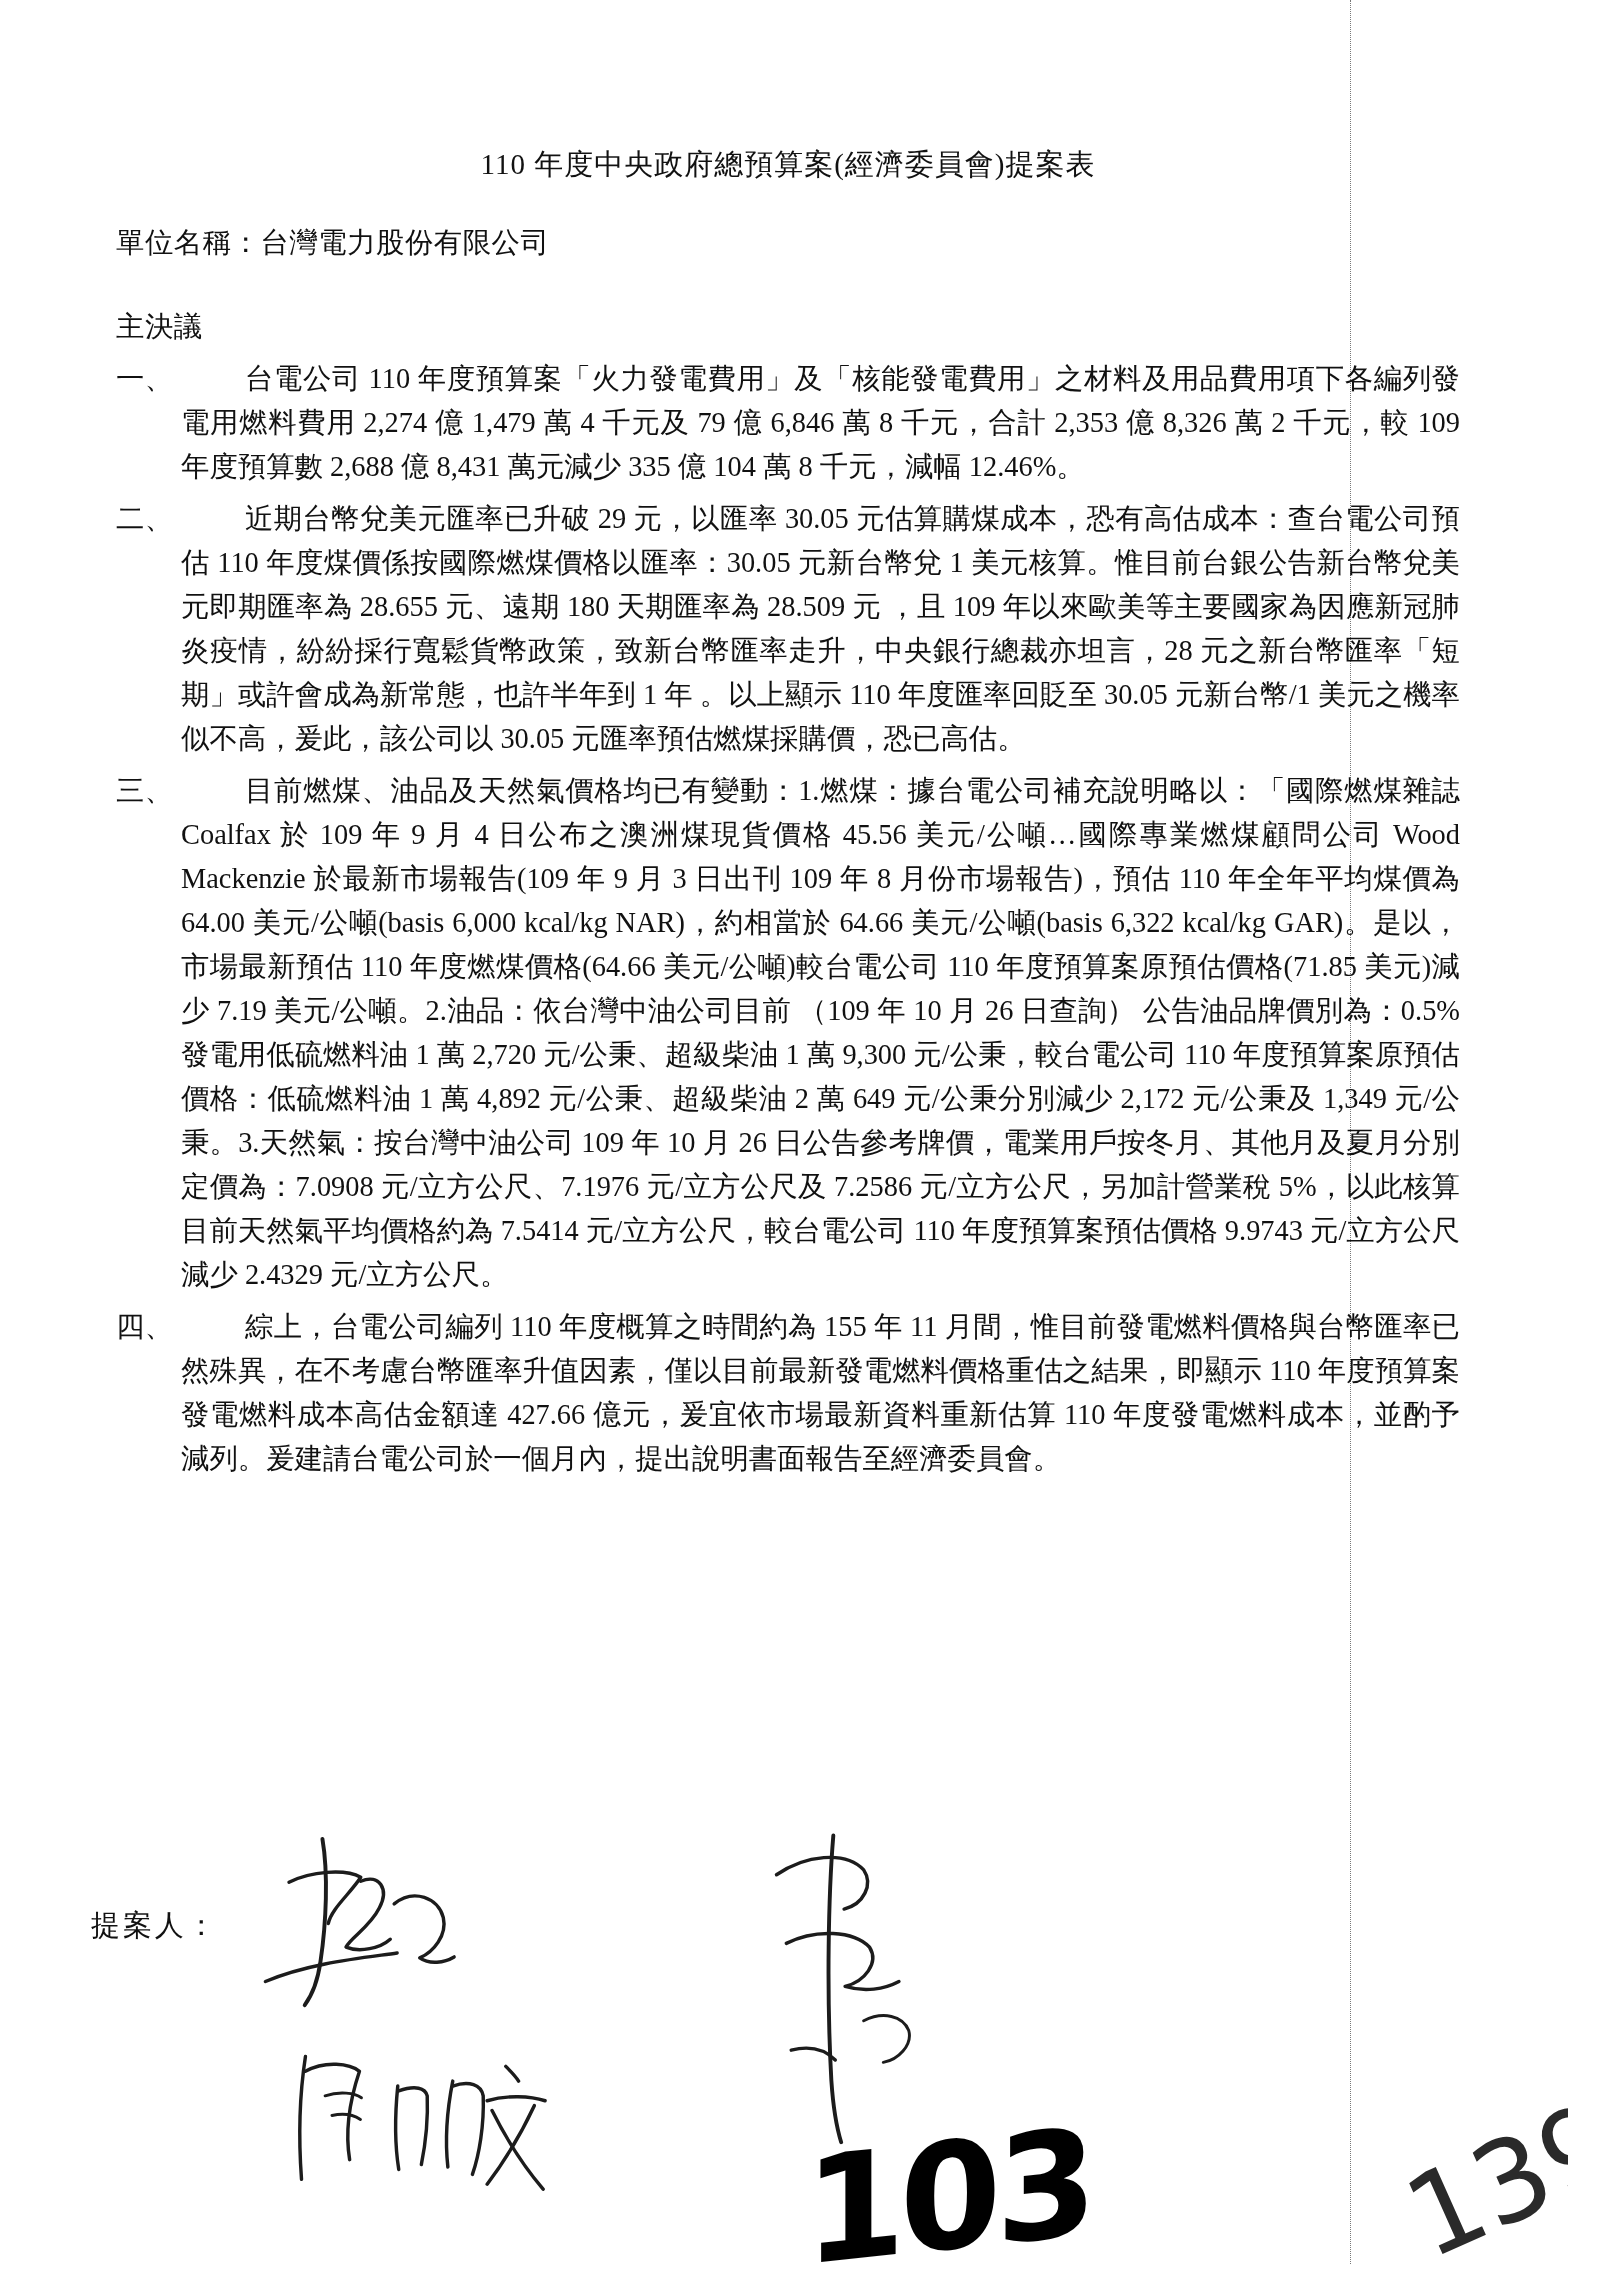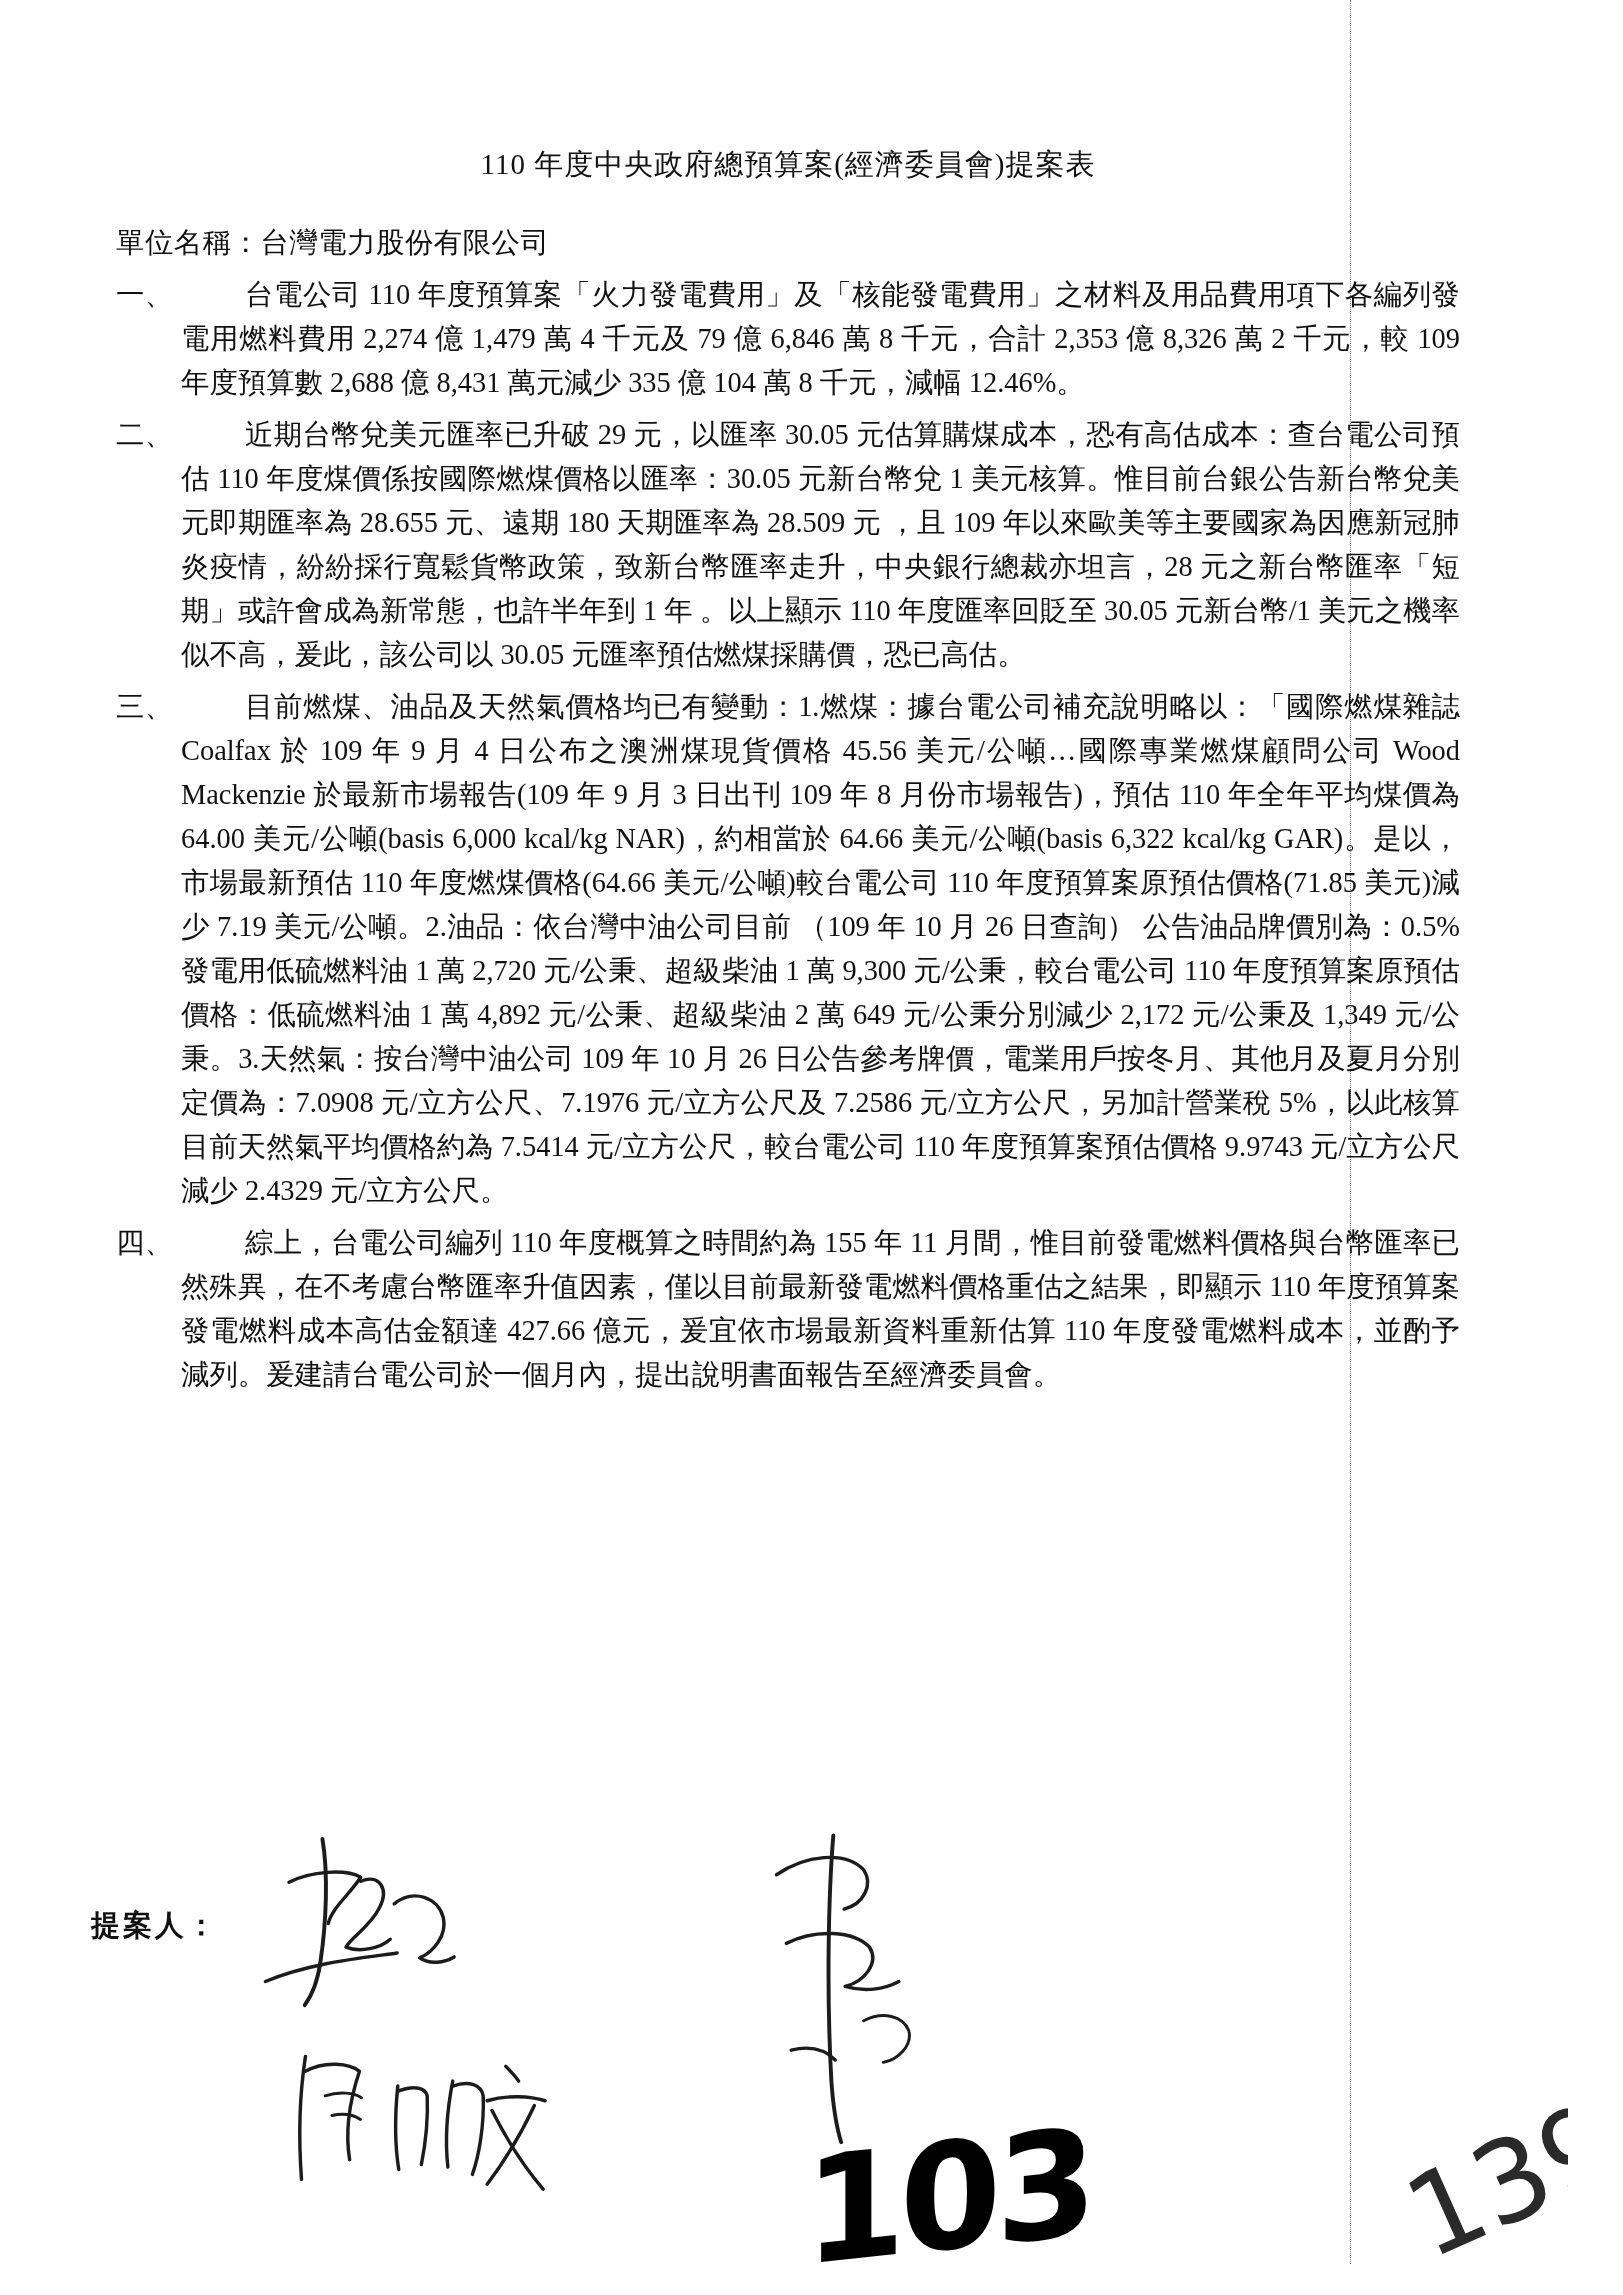--- a/index.html
+++ b/index.html
@@ -68,21 +68,20 @@
     word-break: break-word;
     margin-top: 8px;
   }
   .proposer {
     position: absolute;
     left: 91px;
     top: 1906px;
     font-size: 29px;
     letter-spacing: 2.9px;
     white-space: nowrap;
-    font-weight: bold;
   }
   .sig {
     position: absolute;
   }
   .sig path {
     fill: none;
     stroke: #1c1c1c;
     stroke-linecap: round;
     stroke-linejoin: round;
   }
@@ -118,20 +117,21 @@
 </head>
 <body>
 
 <div class="page">
 
   <div class="fold-line"></div>
 
   <div class="content">
     <div class="doc-title">110 年度中央政府總預算案(經濟委員會)提案表</div>
     <div class="meta-line">單位名稱：台灣電力股份有限公司</div>
+    <div class="meta-line">主決議</div>
 
     <div class="items">
       <div class="item">
         <span class="item-num">一、</span>
         <div class="item-text">台電公司 110 年度預算案「火力發電費用」及「核能發電費用」之材料及用品費用項下各編列發電用燃料費用 2,274 億 1,479 萬 4 千元及 79 億 6,846 萬 8 千元，合計 2,353 億 8,326 萬 2 千元，較 109 年度預算數 2,688 億 8,431 萬元減少 335 億 104 萬 8 千元，減幅 12.46%。</div>
       </div>
       <div class="item">
         <span class="item-num">二、</span>
         <div class="item-text">近期台幣兌美元匯率已升破 29 元，以匯率 30.05 元估算購煤成本，恐有高估成本：查台電公司預估 110 年度煤價係按國際燃煤價格以匯率：30.05 元新台幣兌 1 美元核算。惟目前台銀公告新台幣兌美元即期匯率為 28.655 元、遠期 180 天期匯率為 28.509 元 ，且 109 年以來歐美等主要國家為因應新冠肺炎疫情，紛紛採行寬鬆貨幣政策，致新台幣匯率走升，中央銀行總裁亦坦言，28 元之新台幣匯率「短期」或許會成為新常態，也許半年到 1 年 。以上顯示 110 年度匯率回貶至 30.05 元新台幣/1 美元之機率似不高，爰此，該公司以 30.05 元匯率預估燃煤採購價，恐已高估。</div>
       </div>

